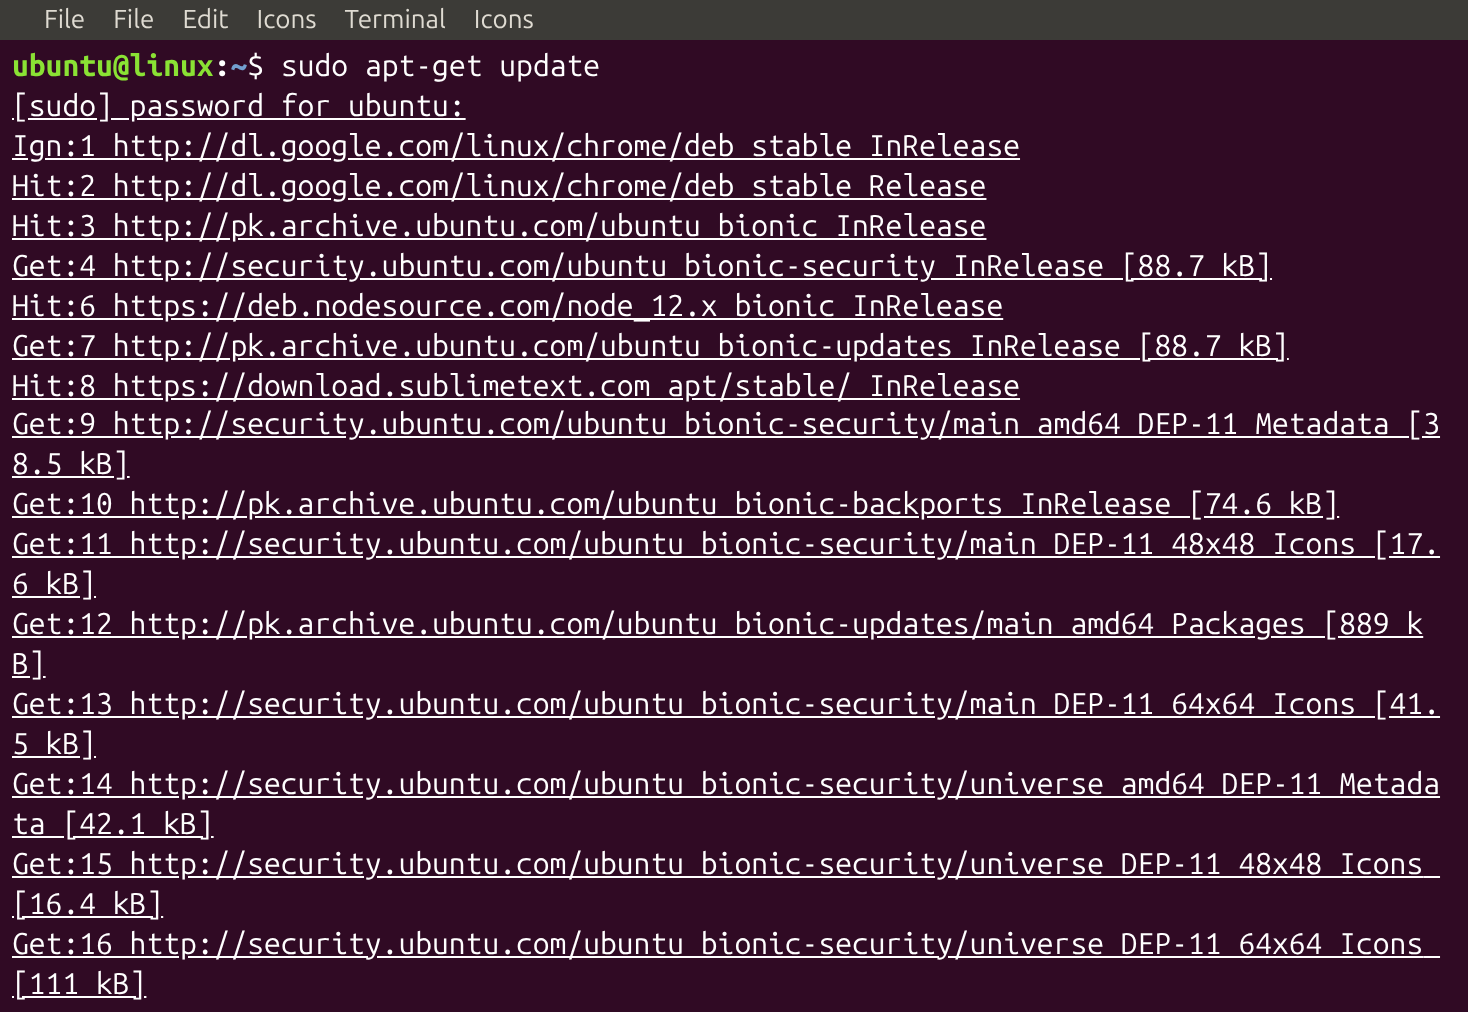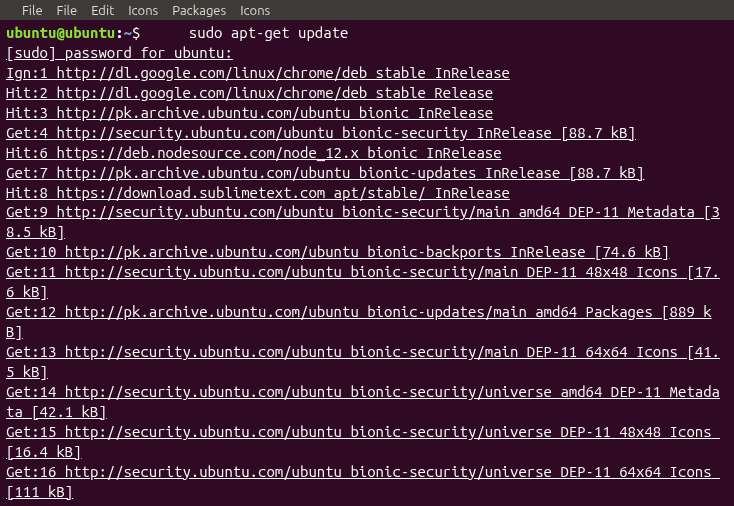--- a/index.html
+++ b/index.html
@@ -27,29 +27,29 @@
       font-size: 15px;
       line-height: 1.33;
       color: #ffffff;
       white-space: pre-wrap;
       word-break: break-all;
     }
     .prompt-user { color: #8ae234; font-weight: bold; }
     .prompt-colon { color: #ffffff; font-weight: bold; }
     .prompt-path { color: #729fcf; font-weight: bold; }
     .prompt-dollar { color: #ffffff; }
-    .cmd { color: #ffffff; margin-left: 40px; }
+    .cmd { color: #ffffff; }
     .out { color: #ffffff; display: block; text-decoration: underline; }
   </style>
 </head>
 <body>
 
 <div class="menubar">
   <span>File</span>
   <span>File</span>
   <span>Edit</span>
   <span>Icons</span>
-  <span>Packages</span>
+  <span>Terminal</span>
   <span>Icons</span>
 </div>
 
-<div class="terminal"><span class="prompt-user">ubuntu@ubuntu</span><span class="prompt-colon">:</span><span class="prompt-path">~</span><span class="prompt-dollar">$</span> <span class="cmd">sudo apt-get update</span>
+<div class="terminal"><span class="prompt-user">ubuntu@linux</span><span class="prompt-colon">:</span><span class="prompt-path">~</span><span class="prompt-dollar">$</span> <span class="cmd">sudo apt-get update</span>
 <span class="out">[sudo] password for ubuntu:</span><span class="out">Ign:1 http://dl.google.com/linux/chrome/deb stable InRelease</span><span class="out">Hit:2 http://dl.google.com/linux/chrome/deb stable Release</span><span class="out">Hit:3 http://pk.archive.ubuntu.com/ubuntu bionic InRelease</span><span class="out">Get:4 http://security.ubuntu.com/ubuntu bionic-security InRelease [88.7 kB]</span><span class="out">Hit:6 https://deb.nodesource.com/node_12.x bionic InRelease</span><span class="out">Get:7 http://pk.archive.ubuntu.com/ubuntu bionic-updates InRelease [88.7 kB]</span><span class="out">Hit:8 https://download.sublimetext.com apt/stable/ InRelease</span><span class="out">Get:9 http://security.ubuntu.com/ubuntu bionic-security/main amd64 DEP-11 Metadata [38.5 kB]</span><span class="out">Get:10 http://pk.archive.ubuntu.com/ubuntu bionic-backports InRelease [74.6 kB]</span><span class="out">Get:11 http://security.ubuntu.com/ubuntu bionic-security/main DEP-11 48x48 Icons [17.6 kB]</span><span class="out">Get:12 http://pk.archive.ubuntu.com/ubuntu bionic-updates/main amd64 Packages [889 kB]</span><span class="out">Get:13 http://security.ubuntu.com/ubuntu bionic-security/main DEP-11 64x64 Icons [41.5 kB]</span><span class="out">Get:14 http://security.ubuntu.com/ubuntu bionic-security/universe amd64 DEP-11 Metadata [42.1 kB]</span><span class="out">Get:15 http://security.ubuntu.com/ubuntu bionic-security/universe DEP-11 48x48 Icons [16.4 kB]</span><span class="out">Get:16 http://security.ubuntu.com/ubuntu bionic-security/universe DEP-11 64x64 Icons [111 kB]</span></div>
 
 </body></html>

